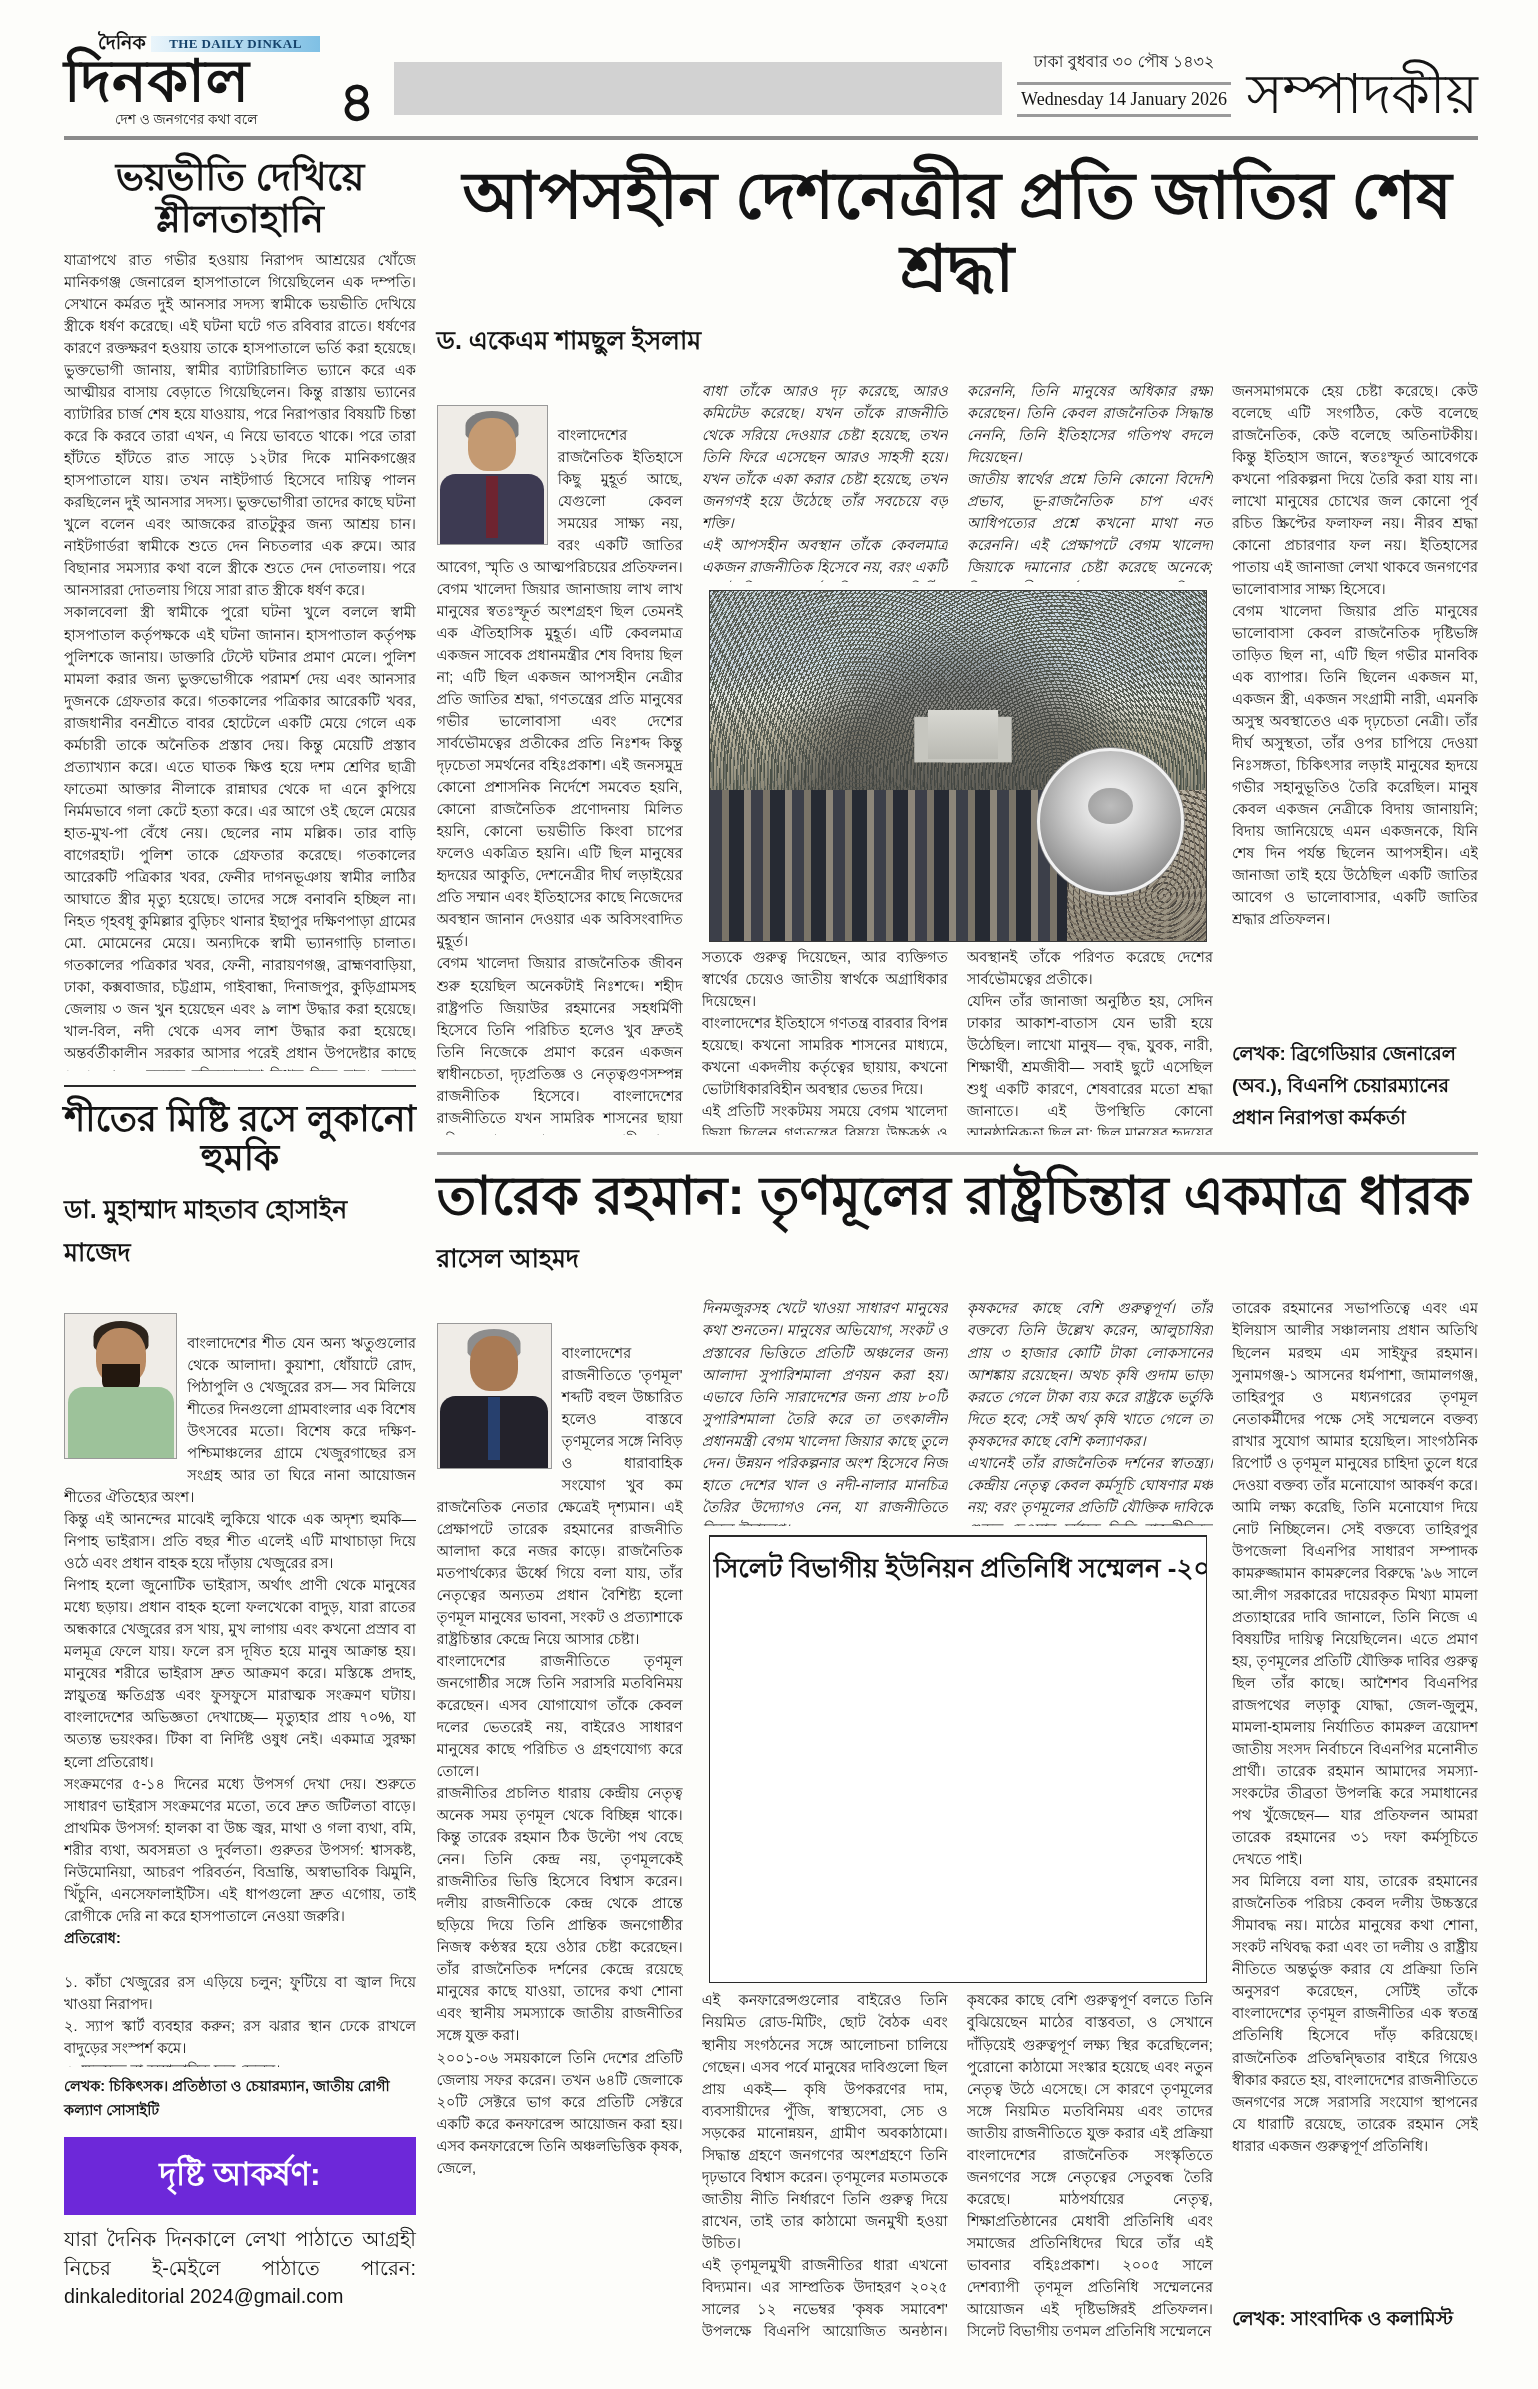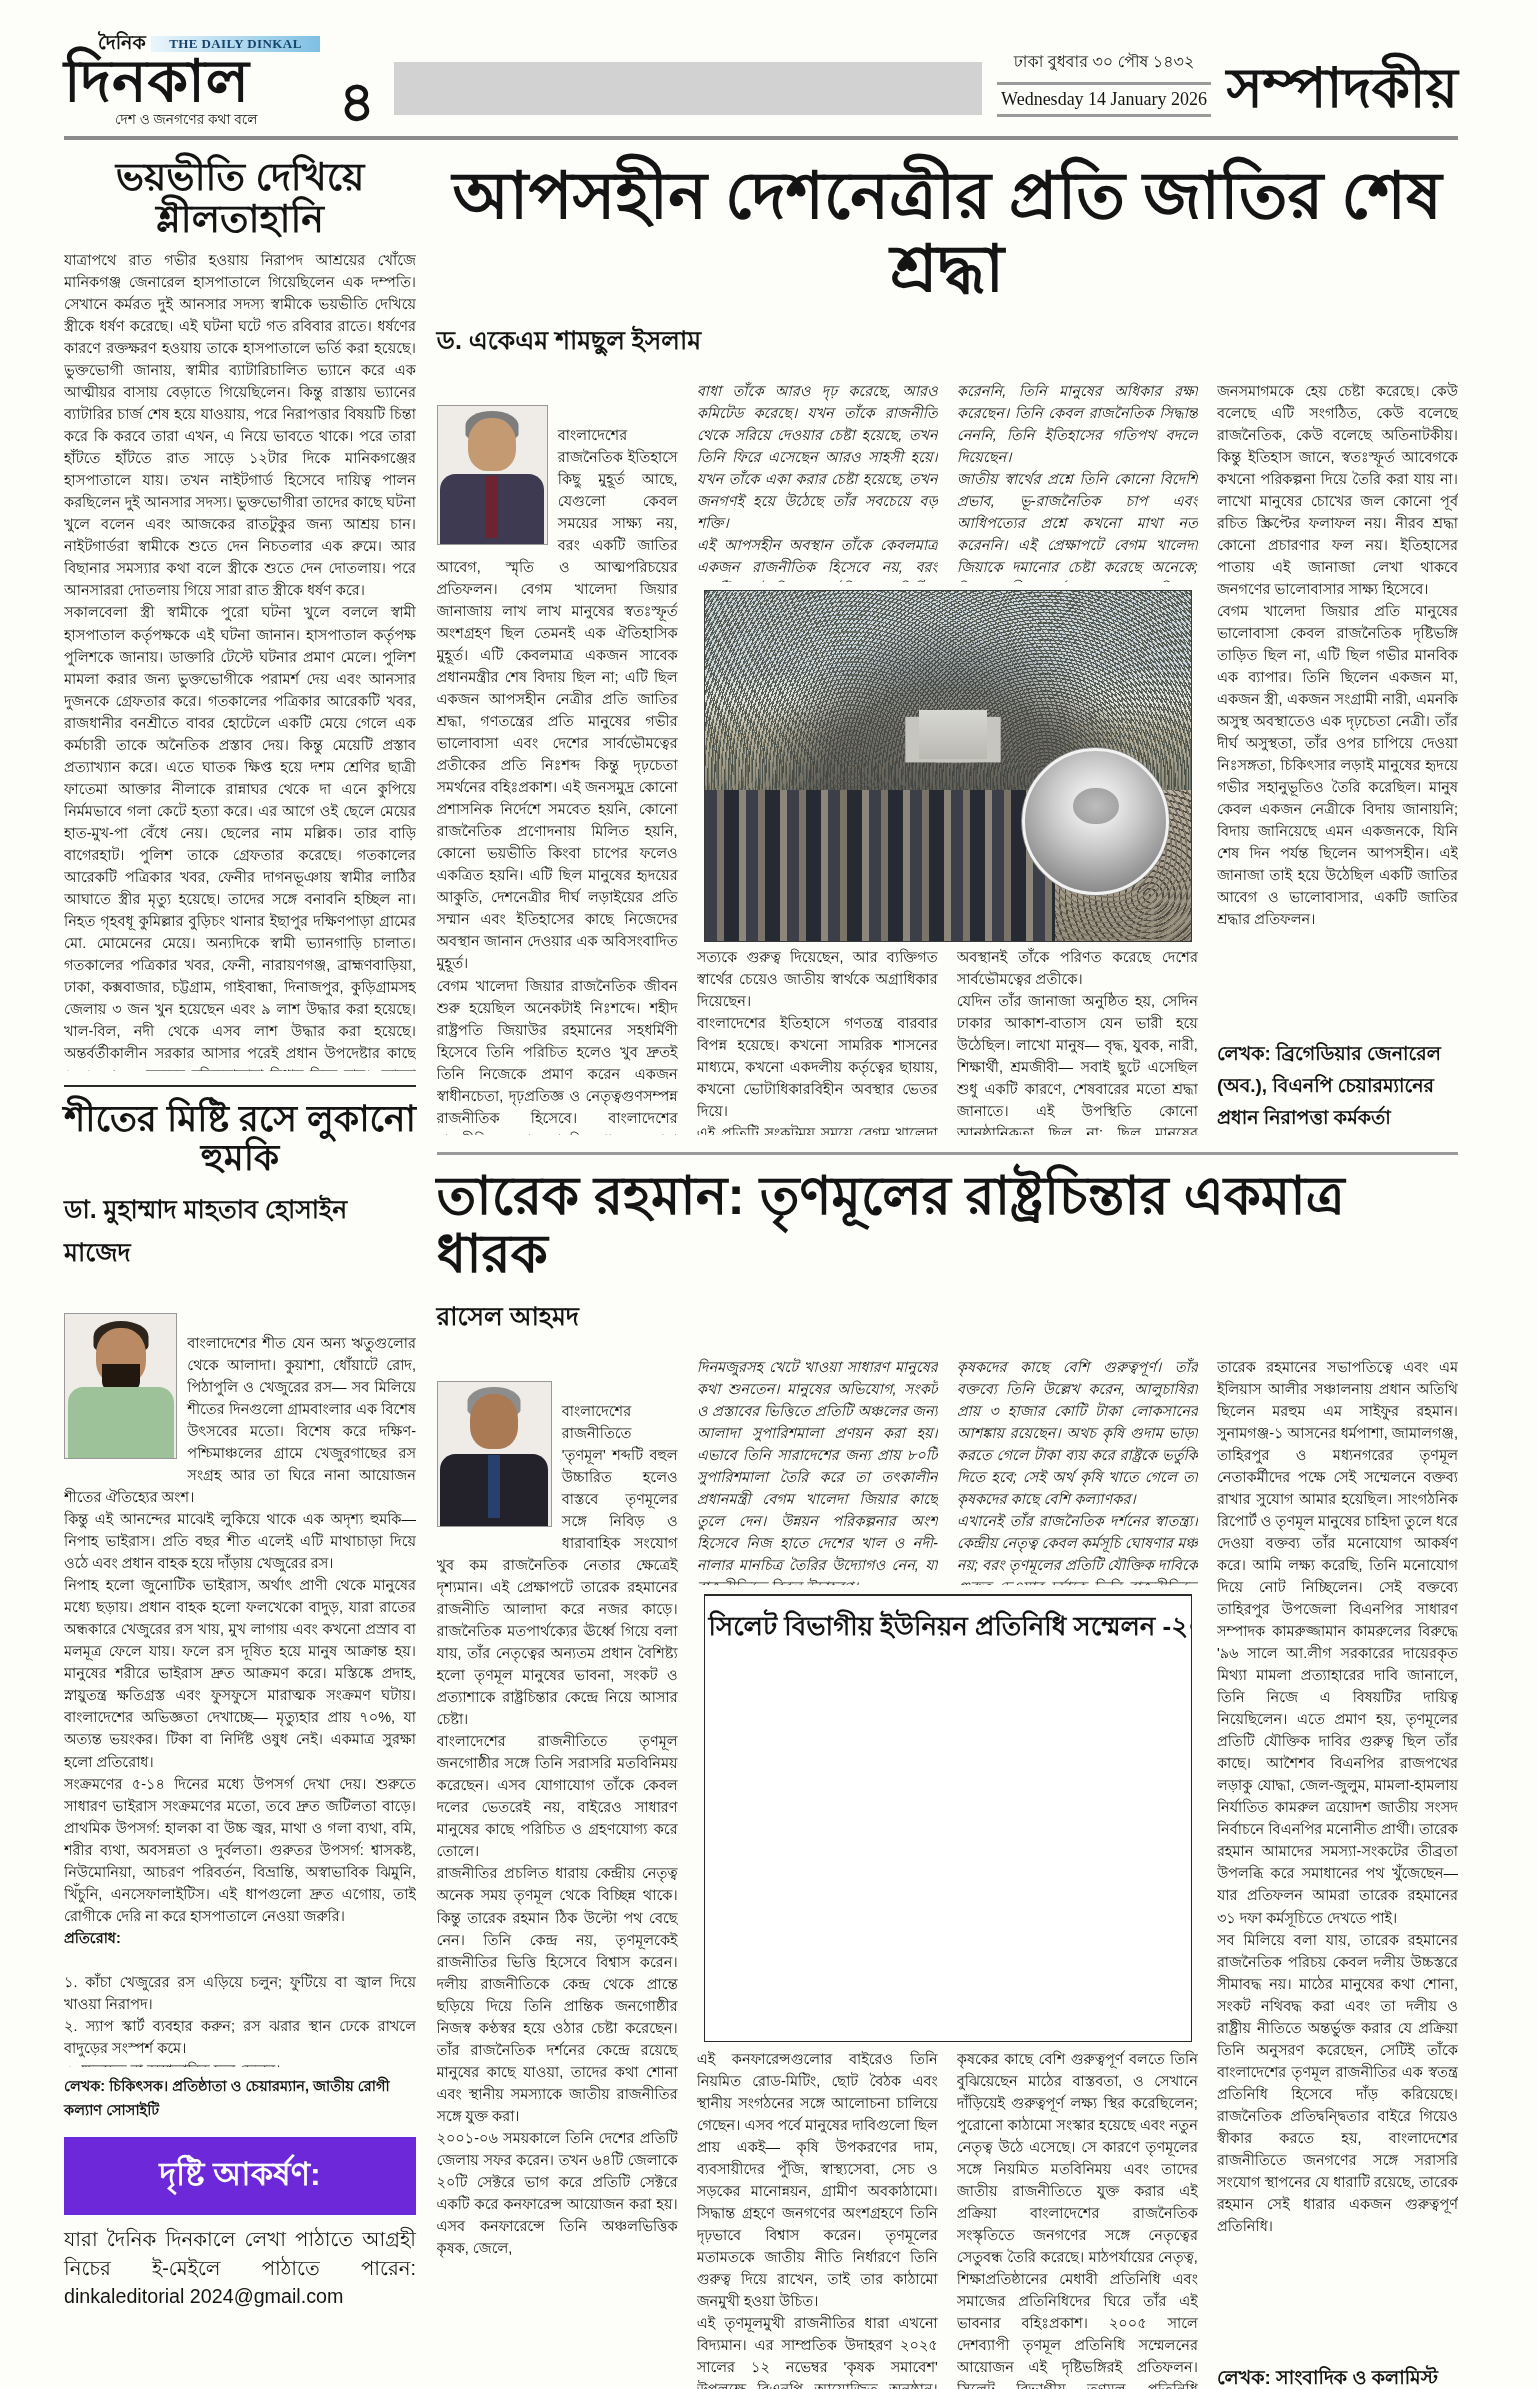--- a/index.html
+++ b/index.html
@@ -1,33 +1,33 @@
 <!DOCTYPE html>
 <html lang="bn" style="font-size:13.7px"><head>
 <meta charset="utf-8">
 <style>
   html,body{margin:0;padding:0;background:#cfcfcf;}
   .page{position:relative;width:1538px;height:2389px;margin:0 auto;background:#fdfdfa;color:#141414;
-        font-family:"Liberation Sans","DejaVu Sans",sans-serif;box-sizing:border-box;padding:26px 80px 26px 64px;overflow:hidden;}
+        font-family:"Liberation Sans","DejaVu Sans",sans-serif;box-sizing:border-box;padding:26px 60px 26px 64px;overflow:hidden;}
   
   .header{display:flex;align-items:flex-end;gap:15.4px;height:101px;}
   .logo-block{width:256px;flex:none;line-height:1;}
   .logo-topline{display:flex;align-items:flex-end;gap:5.1px;margin-left:34px;}
   .logo-dainik{font-size:19px;font-weight:bold;}
   .logo-en{flex:1;background:linear-gradient(90deg,#eaf5fb,#7fc0e4);color:#16436b;font-weight:bold;
            font-size:13px;text-align:center;padding:1.7px 3.4px;letter-spacing:0.4px;font-family:"Liberation Serif",serif;}
   .logo-main{font-size:58px;font-weight:900;letter-spacing:0.9px;}
   .logo-tagline{font-size:13.7px;margin-left:51px;margin-top:3.4px;}
   .page-number{font-size:56px;font-weight:bold;line-height:.9;margin:0 3.4px;}
   .head-graybar{flex:1;height:53px;background:#d2d2d2;margin-bottom:12px;}
   .date-block{width:214px;flex:none;text-align:center;margin-bottom:8.5px;}
   .date-bn{font-size:16px;padding-bottom:4.3px;}
   .date-rule{height:2.6px;background:#9a9a9a;margin:1.7px 0;}
   .date-en{font-size:18px;font-family:"Liberation Serif","DejaVu Serif",serif;padding:2.6px 0;}
-  .section-title{font-size:55px;font-weight:700;line-height:.9;margin-bottom:14px;white-space:nowrap;}
+  .section-title{font-size:55px;font-weight:400;line-height:.9;margin-bottom:8px;white-space:nowrap;}
   .header-rule{height:4.3px;background:#8b8b8b;margin-top:8.5px;}
   
   .content{display:flex;gap:20.5px;margin-top:12px;}
   .left-rail{width:352px;flex:none;}
   .main-area{flex:1;min-width:0;}
   .bn-body{font-size:14.5px;line-height:1.52;text-align:justify;white-space:pre-line;}
   
   .lr-h1{font-size:38px;font-weight:900;text-align:center;margin:5.1px 0 8.5px;line-height:1.1;}
   .lr-subhead-wrap{border-top:2.6px solid #1a1a1a;border-bottom:2.6px solid #1a1a1a;padding:6.8px 0;margin-bottom:10.3px;}
   .lr-subhead{font-size:23px;text-align:center;font-weight:600;}

